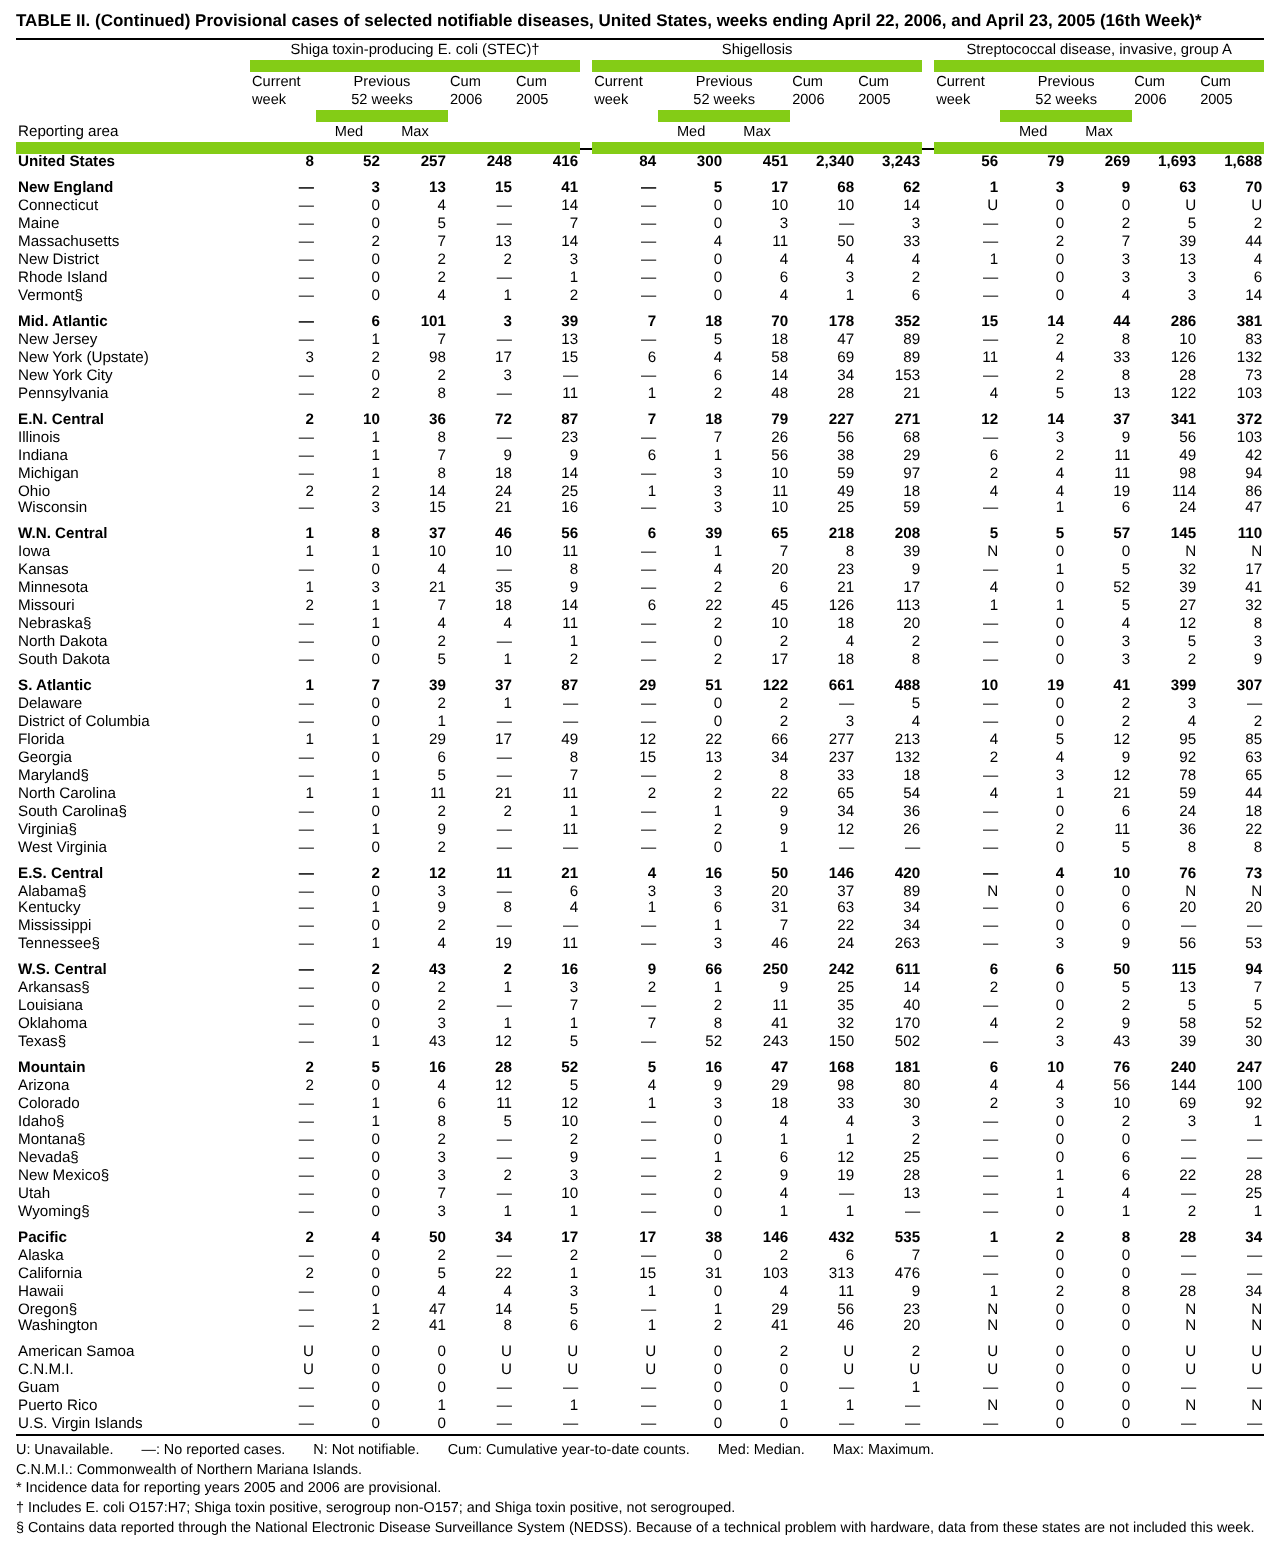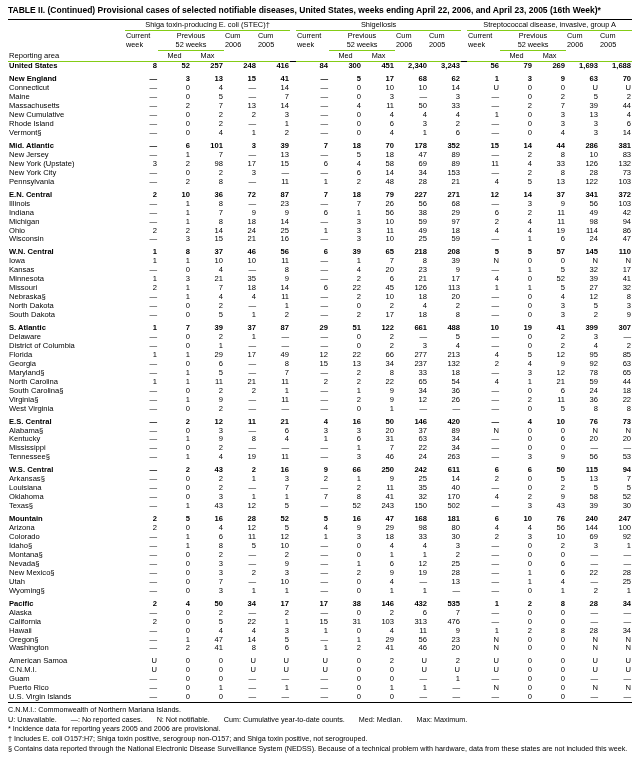--- a/index.html
+++ b/index.html
@@ -3,21 +3,21 @@
 <meta charset="utf-8">
 <style>
   html,body{margin:0;padding:0;background:#fff;}
   body{width:640px;font-family:"Liberation Sans",sans-serif;color:#000;-webkit-font-smoothing:antialiased;}
   .page{padding:5px 8px 4px 8px;}
   .title{font-size:8.5px;font-weight:bold;line-height:1.25;margin-bottom:3px;}
   table{border-collapse:collapse;table-layout:fixed;width:624px;border-top:1.5px solid #000;}
   col.c-area{width:117px;}
   col.c-n{width:33px;}
   col.c-g{width:6px;}
-  thead th{font-weight:normal;font-size:7.3px;line-height:1.15;padding:1px 1px;border-bottom:1px solid #84cc16;vertical-align:top;}
+  thead th{font-weight:normal;font-size:7.3px;line-height:1.15;padding:1px 1px;border-bottom:6px solid #84cc16;vertical-align:top;}
   th.th-area{text-align:left;vertical-align:bottom;font-size:7.6px;padding-bottom:1px;}
   th.th-group{text-align:center;font-size:7.4px;white-space:nowrap;overflow:hidden;}
   th.th-gap{border-bottom:1px solid #000;}
   th.th-sub{text-align:left;vertical-align:top;}
   th.th-p52{text-align:center;vertical-align:top;}
   th.th-mm{text-align:center;vertical-align:bottom;}
   tbody{border-bottom:1px solid #000;}
   tbody td{font-size:7.6px;line-height:1.18;padding:0 1px;white-space:nowrap;overflow:hidden;}
   td.area-cell{text-align:left;}
   td.num{text-align:right;}
@@ -220,21 +220,21 @@
           <td class="num">50</td>
           <td class="num">33</td>
           <td class="gap"></td>
           <td class="num">—</td>
           <td class="num">2</td>
           <td class="num">7</td>
           <td class="num">39</td>
           <td class="num">44</td>
         </tr>
         <tr>
-          <td class="area-cell">New Cumulative</td>
+          <td class="area-cell">New District</td>
           <td class="num">—</td>
           <td class="num">0</td>
           <td class="num">2</td>
           <td class="num">2</td>
           <td class="num">3</td>
           <td class="gap"></td>
           <td class="num">—</td>
           <td class="num">0</td>
           <td class="num">4</td>
           <td class="num">4</td>
@@ -1489,19 +1489,19 @@
           <td class="gap"></td>
           <td class="num">—</td>
           <td class="num">0</td>
           <td class="num">0</td>
           <td class="num">—</td>
           <td class="num">—</td>
         </tr>
       </tbody>
   </table>
   <div class="footnotes" id="footnotes">
+      <div class="fline legend"><span>U: Unavailable.</span><span>—: No reported cases.</span><span>N: Not notifiable.</span><span>Cum: Cumulative year-to-date counts.</span><span>Med: Median.</span><span>Max: Maximum.</span></div>
       <div class="fline">C.N.M.I.: Commonwealth of Northern Mariana Islands.</div>
-      <div class="fline legend"><span>U: Unavailable.</span><span>—: No reported cases.</span><span>N: Not notifiable.</span><span>Cum: Cumulative year-to-date counts.</span><span>Med: Median.</span><span>Max: Maximum.</span></div>
       <div class="note">* Incidence data for reporting years 2005 and 2006 are provisional.</div>
       <div class="note">† Includes E. coli O157:H7; Shiga toxin positive, serogroup non-O157; and Shiga toxin positive, not serogrouped.</div>
       <div class="note">§ Contains data reported through the National Electronic Disease Surveillance System (NEDSS). Because of a technical problem with hardware, data from these states are not included this week.</div>
     </div>
 </div>
 
 </body></html>

